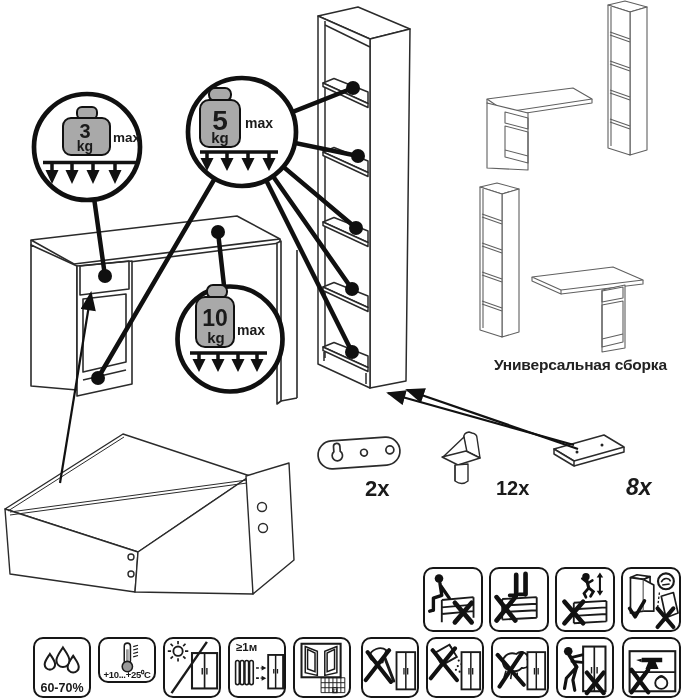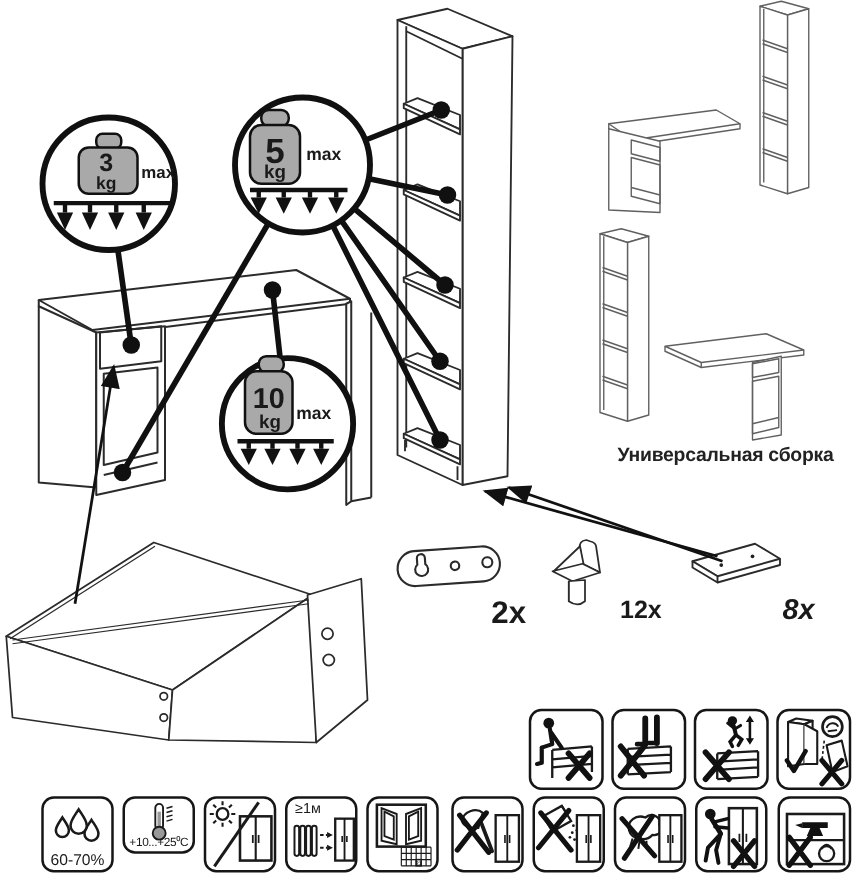--- a/index.html
+++ b/index.html
@@ -2,21 +2,21 @@
 <html><head>
 <meta charset="utf-8">
 <style>
   html,body{margin:0;padding:0;width:683px;height:700px;background:#fff;overflow:hidden;}
   #canvas{position:relative;width:683px;height:700px;background:#fff;font-family:"Liberation Sans",sans-serif;color:#1a1a1a;}
   #diagram{position:absolute;left:0;top:0;}
   .txt{position:absolute;font-weight:700;line-height:1;white-space:nowrap;}
   .wnum{text-align:center;}
   .icon{position:absolute;background:#fff;border:2.6px solid #161616;border-radius:10px;box-sizing:border-box;}
   .icon svg{position:absolute;left:0;top:0;width:100%;height:100%;}
-  .ic-label{position:absolute;left:0;right:0;bottom:2px;text-align:center;font-weight:400;line-height:1;}
+  .ic-label{position:absolute;left:0;right:0;bottom:2px;text-align:center;font-weight:700;line-height:1;}
 </style>
 </head>
 <body>
 
 <div id="canvas">
 <svg id="diagram" width="683" height="700" viewBox="0 0 683 700">
   <defs>
     <marker id="ah" viewBox="0 0 10 8" refX="9" refY="4" markerWidth="9" markerHeight="7" orient="auto-start-reverse">
       <path d="M0,0 L10,4 L0,8 Z" fill="#111"></path>
     </marker>
@@ -179,21 +179,21 @@
 
 <div class="txt wnum" style="left:198px;top:107px;width:44px;font-size:28px;">5</div>
 <div class="txt wnum" style="left:198px;top:130px;width:44px;font-size:15px;">kg</div>
 <div class="txt" style="left:245px;top:116px;font-size:14px;">max</div>
 
 <div class="txt wnum" style="left:193px;top:307px;width:44px;font-size:23px;">10</div>
 <div class="txt wnum" style="left:194px;top:330px;width:44px;font-size:15px;">kg</div>
 <div class="txt" style="left:237px;top:323px;font-size:14px;">max</div>
 
 <div class="txt" style="left:477px;top:357px;font-size:15.5px;letter-spacing:-0.2px;color:#222;margin-left:17px;">Универсальная сборка</div>
-<div class="txt" style="left:393px;top:478px;font-size:25px;">2x</div>
+<div class="txt" style="left:365px;top:478px;font-size:22px;">2x</div>
 <div class="txt" style="left:496px;top:478px;font-size:20px;">12x</div>
 <div class="txt" style="left:626px;top:476px;font-size:23px;font-style:italic;">8x</div>
 
 <div class="icon" style="left:423px;top:567px;width:60px;height:65px;">
   <svg viewBox="0 0 60 65">
     <g stroke="#1a1a1a" fill="none" stroke-width="2">
       <path d="M18,33 L52,30 M52,30 L52,52 M18,33 L18,57 M18,41 L52,38 M18,48 L52,45"></path>
     </g>
     <circle cx="15" cy="10" r="4.6" fill="#111"></circle>
     <path d="M16,15 L18,28 M18,28 L9,31 M9,31 L9,44 M9,44 L5,45 M17,18 L26,31" stroke="#111" stroke-width="3.6" stroke-linecap="round" fill="none"></path>

